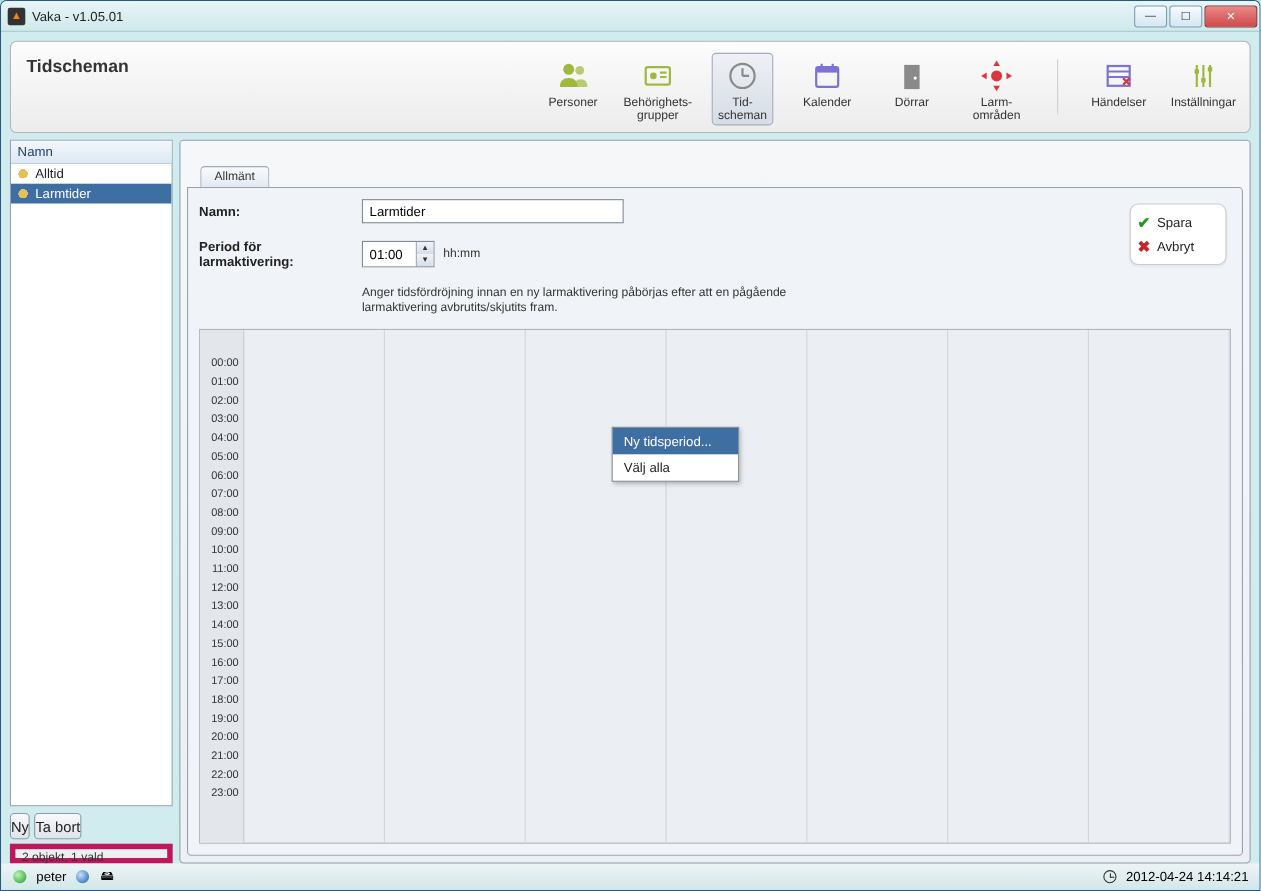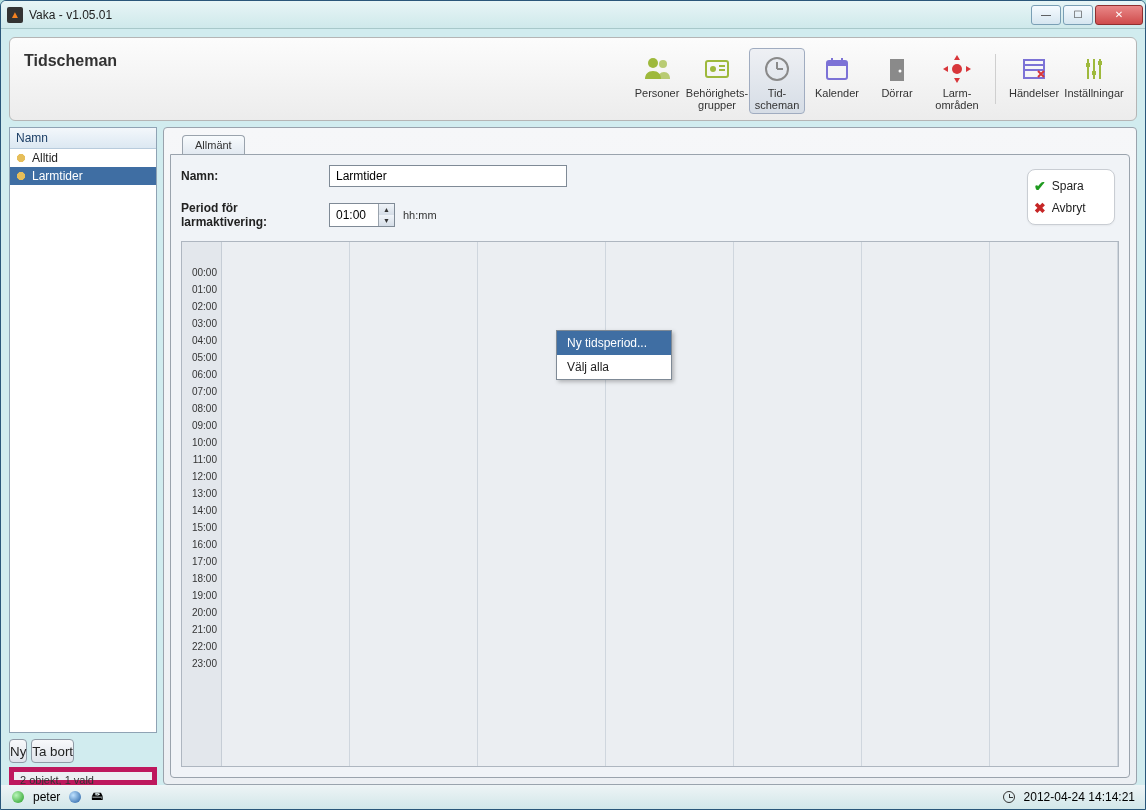--- a/index.html
+++ b/index.html
@@ -49,21 +49,21 @@
   }
   .toolbar-panel {
     background:linear-gradient(to bottom,#fcfcfc,#ececec);
     border:1px solid #b5b5b5;
     border-radius:6px;
     padding: 10px 14px 6px 14px;
     display:flex;
     align-items: flex-start;
   }
   .tool-title { font-size:16px; font-weight:bold; color:#333; padding-top:4px;}
-  .tool-buttons { margin-left:auto; display:flex; gap:4px; align-items:flex-start;}
+  .tool-buttons { margin-left:auto; display:flex; gap:21px; align-items:flex-start;}
   .tool-btn {
     width:56px; padding:4px 2px 2px 2px; text-align:center; border:1px solid transparent;
     border-radius:4px; font-size:11px; line-height:12px; color:#333;
     display:flex;flex-direction:column;align-items:center;gap:2px; cursor:pointer;
   }
   .tool-btn.active { background:linear-gradient(to bottom,#eef0f4,#d6dde6); border-color:#a0acc0;}
   .tool-btn .ico { width:32px; height:32px; display:flex;align-items:center;justify-content:center;}
   .tool-divider { width:1px; height:50px; background:#cfcfcf; margin:6px 6px 0 6px;}
   .ico-personer{color:#9eb93c;}
   .ico-behor{color:#9eb93c;}
@@ -92,21 +92,21 @@
   .side-item { padding:2px 6px 2px 22px; cursor:pointer; color:#222; position:relative;}
   .side-item::before{content:"";position:absolute;left:6px;top:4px;width:10px;height:10px;border-radius:2px;}
   .side-item.clock-ico::before{background:radial-gradient(circle at 50% 50%,#e6be5a 0 60%,transparent 61%);}
   .side-item.selected { background:#3f6ea3; color:#fff; }
   .side-btns { display:flex; flex-direction:row; gap:4px; margin-top:6px;}
   .side-btn { height:24px; border:1px solid #8f9aa6; border-radius:4px; background:linear-gradient(to bottom,#f8f9fb,#dfe4eb); color:#222; cursor:pointer;}
   .side-status { height:18px; border:5px solid #be185d; background:#eceff2; font-size:11px; color:#333; padding:2px 6px; margin-top:4px;}
 
   .main-panel {
     flex:1; background:linear-gradient(to bottom,#f6f7f9,#eceff3); border:1px solid #9aa3ad; border-radius:4px;
-    display:flex; flex-direction:column; min-height:0; padding:4px 6px 6px 6px; position:relative;
+    display:flex; flex-direction:column; min-height:0; padding:20px 6px 6px 6px; position:relative;
   }
   .tabstrip { height:22px; display:flex; align-items:flex-end; padding-left:12px;}
   .tab { padding:3px 12px 3px 12px; font-size:11px; color:#333; border:1px solid #9aa3ad; border-bottom:none;
     background:linear-gradient(to bottom,#f8fbfd,#e2e9f1); border-radius:4px 4px 0 0;}
   .tab-body {
     flex:1; border:1px solid #9aa3ad; border-radius:0 4px 4px 4px; background:#f0f3f7;
     display:flex; flex-direction:column; padding:10px; min-height:0; position:relative;
   }
   .form-area { display:flex; gap:20px; align-items:flex-start; }
   .form-grid { display:grid; grid-template-columns:140px auto auto; row-gap:14px; column-gap:8px; align-items:center;}
@@ -322,20 +322,21 @@
                 <div class="spinner-box">
                   <input value="01:00" style="">
                   <div class="spinner-btns">
                     <div>▲</div>
                     <div>▼</div>
                   </div>
                 </div>
                 <span class="hint-lbl">hh:mm</span>
               </div>
               <div></div>
+              <div class="help-text">Anger tidsfördröjning innan en ny larmaktivering påbörjas efter att en pågående larmaktivering avbrutits/skjutits fram.</div>
             </div>
           </div>
 
           <div class="schedule-wrap">
             <div class="time-col" id="time-col">
                 <div class="time-cell">00:00</div>
                 <div class="time-cell">01:00</div>
                 <div class="time-cell">02:00</div>
                 <div class="time-cell">03:00</div>
                 <div class="time-cell">04:00</div>

